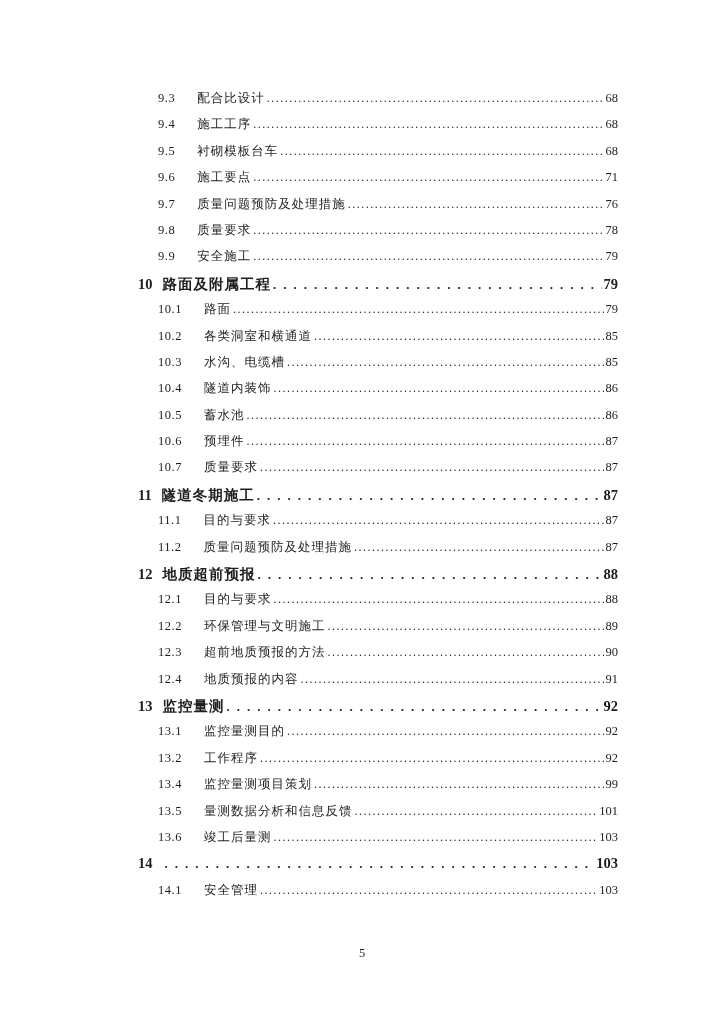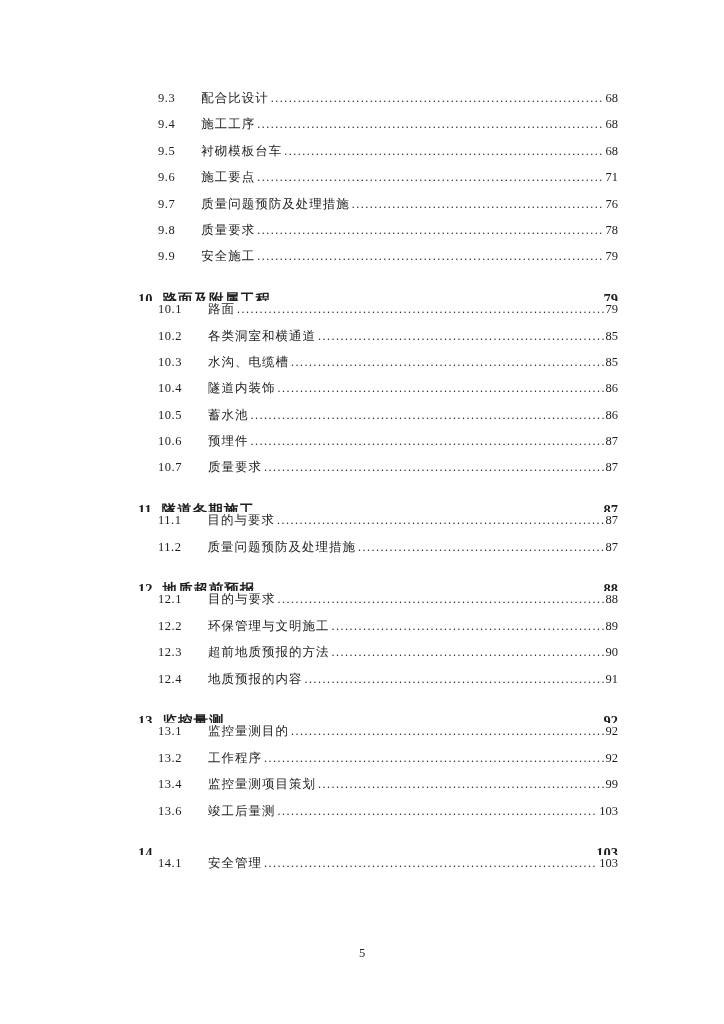--- a/index.html
+++ b/index.html
@@ -36,27 +36,27 @@
     margin: 0 2px;
     min-width: 10px;
   }
   .toc-row .leader::after {
     content: "......................................................................................................................................................................";
   }
   .toc-row .pageno { flex: none; text-align: left; }
 
   
   .lvl2 { font-size: 12.5px; padding-left: 20px; }
-  .lvl2 .num { margin-right: 14px; letter-spacing: 0.5px; }
-  .lvl2 .title { letter-spacing: 1px; margin-left: 12px; }
+  .lvl2 .num { margin-right: 22px; letter-spacing: 0.5px; }
+  .lvl2 .title { letter-spacing: 1px; }
   .lvl2 .leader::after { font-size: 12px; letter-spacing: 1.5px; color: #2a2a2a; }
 
   
   .lvl1 { font-size: 14.5px; font-weight: bold; }
-  .lvl1 .num { margin-right: 10px; margin-top: 16px; }
+  .lvl1 .num { margin-right: 10px; }
   .lvl1 .title { letter-spacing: 1px; }
   .lvl1 .leader::after { font-size: 13px; letter-spacing: 7px; }
   .lvl1 .pageno { font-size: 14.5px; }
 
   .footer {
     position: absolute;
     left: 0; right: 0;
     top: 946px;
     text-align: center;
     font-size: 12.5px;
@@ -252,20 +252,26 @@
     </div>
 
 
     <div class="toc-row lvl2">
       <span class="num">13.4</span>
       <span class="title">监控量测项目策划</span>
       <span class="leader"></span>
       <span class="pageno">99</span>
     </div>
 
+    <div class="toc-row lvl2">
+      <span class="num">13.5</span>
+      <span class="title">量测数据分析和信息反馈</span>
+      <span class="leader"></span>
+      <span class="pageno">101</span>
+    </div>
 
     <div class="toc-row lvl2">
       <span class="num">13.6</span>
       <span class="title">竣工后量测</span>
       <span class="leader"></span>
       <span class="pageno">103</span>
     </div>
 
     <div class="toc-row lvl1">
       <span class="num">14</span>

